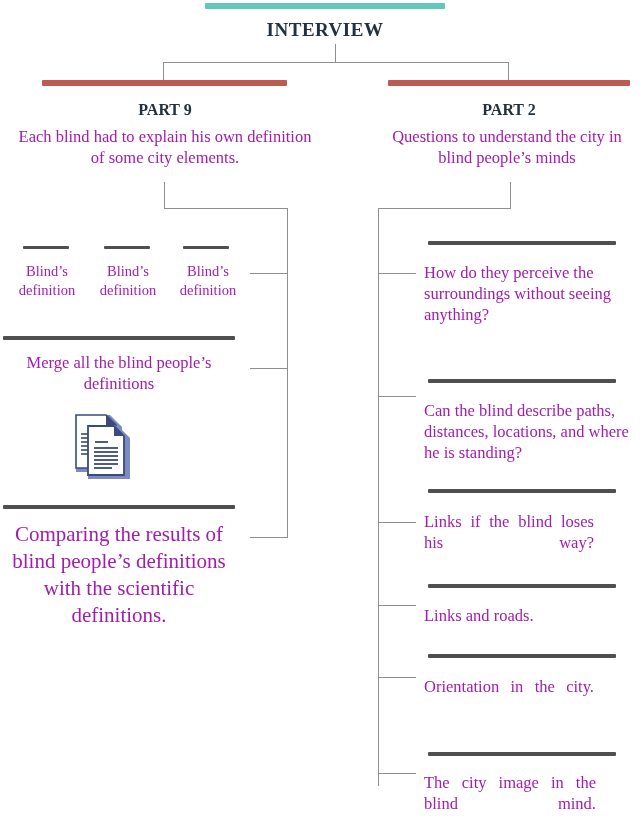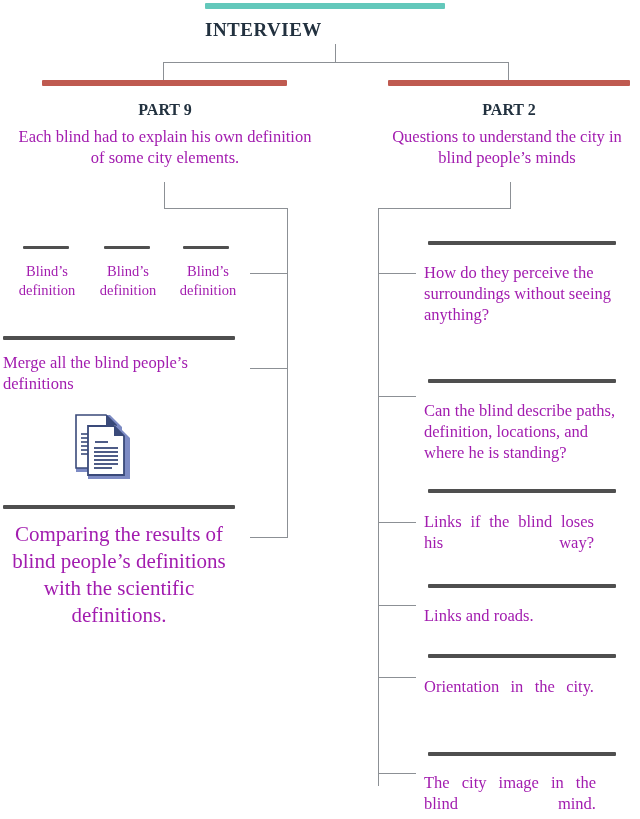--- a/index.html
+++ b/index.html
@@ -22,28 +22,28 @@
   .bar{position:absolute;border-radius:1px;}
   .bar-teal{background:#63c8bb;height:6px;}
   .bar-red{background:#bf5a50;height:6px;}
   .bar-dark{background:#4f4f4f;height:4px;}
   .bar-dark-sm{background:#4f4f4f;height:3px;}
 
   
   .txt{position:absolute;color:#a21caf;line-height:1.28;}
   .title{
     font-size:19px;font-weight:bold;letter-spacing:.5px;
-    text-align:left;color:#22313f;
+    text-align:center;color:#22313f;
   }
   .parthead{
     font-size:16px;font-weight:bold;text-align:center;color:#22313f;
   }
   .partdesc{font-size:16.5px;text-align:center;}
   .blinddef{font-size:14.5px;text-align:center;}
-  .merge{font-size:16.5px;}
+  .merge{font-size:16.5px;text-align:center;}
   .compare{font-size:21px;text-align:center;}
   .qitem{font-size:16.5px;text-align:left;}
   .qitem.justify{text-align:justify;}
   .qitem.justify::after{content:"";display:inline-block;width:100%;}
 
   
   .docicon{position:absolute;}
 </style>
 </head>
 <body>
@@ -126,21 +126,21 @@
   <div class="ln v" style="left:510px;top:182px;height:26px;"></div>
   <div class="ln h" style="left:378px;top:208px;width:133px;"></div>
   <div class="ln v" style="left:378px;top:208px;height:578px;"></div>
 
   <div class="ln h" style="left:378px;top:273px;width:38px;"></div>
   <div class="bar bar-dark" style="left:428px;top:241px;width:188px;"></div>
   <div class="txt qitem" style="left:424px;top:262px;width:200px;">How do they perceive the surroundings without seeing anything?</div>
 
   <div class="ln h" style="left:378px;top:396px;width:38px;"></div>
   <div class="bar bar-dark" style="left:428px;top:379px;width:188px;"></div>
-  <div class="txt qitem" style="left:424px;top:400px;width:206px;">Can the blind describe paths, definition, locations, and where he is standing?</div>
+  <div class="txt qitem" style="left:424px;top:400px;width:206px;">Can the blind describe paths, distances, locations, and where he is standing?</div>
 
   <div class="ln h" style="left:378px;top:522px;width:38px;"></div>
   <div class="bar bar-dark" style="left:428px;top:489px;width:188px;"></div>
   <div class="txt qitem justify" style="left:424px;top:511px;width:170px;">Links if the blind loses his way?</div>
 
   <div class="ln h" style="left:378px;top:605px;width:38px;"></div>
   <div class="bar bar-dark" style="left:428px;top:584px;width:188px;"></div>
   <div class="txt qitem" style="left:424px;top:605px;width:200px;">Links and roads.</div>
 
   <div class="ln h" style="left:378px;top:677px;width:38px;"></div>

